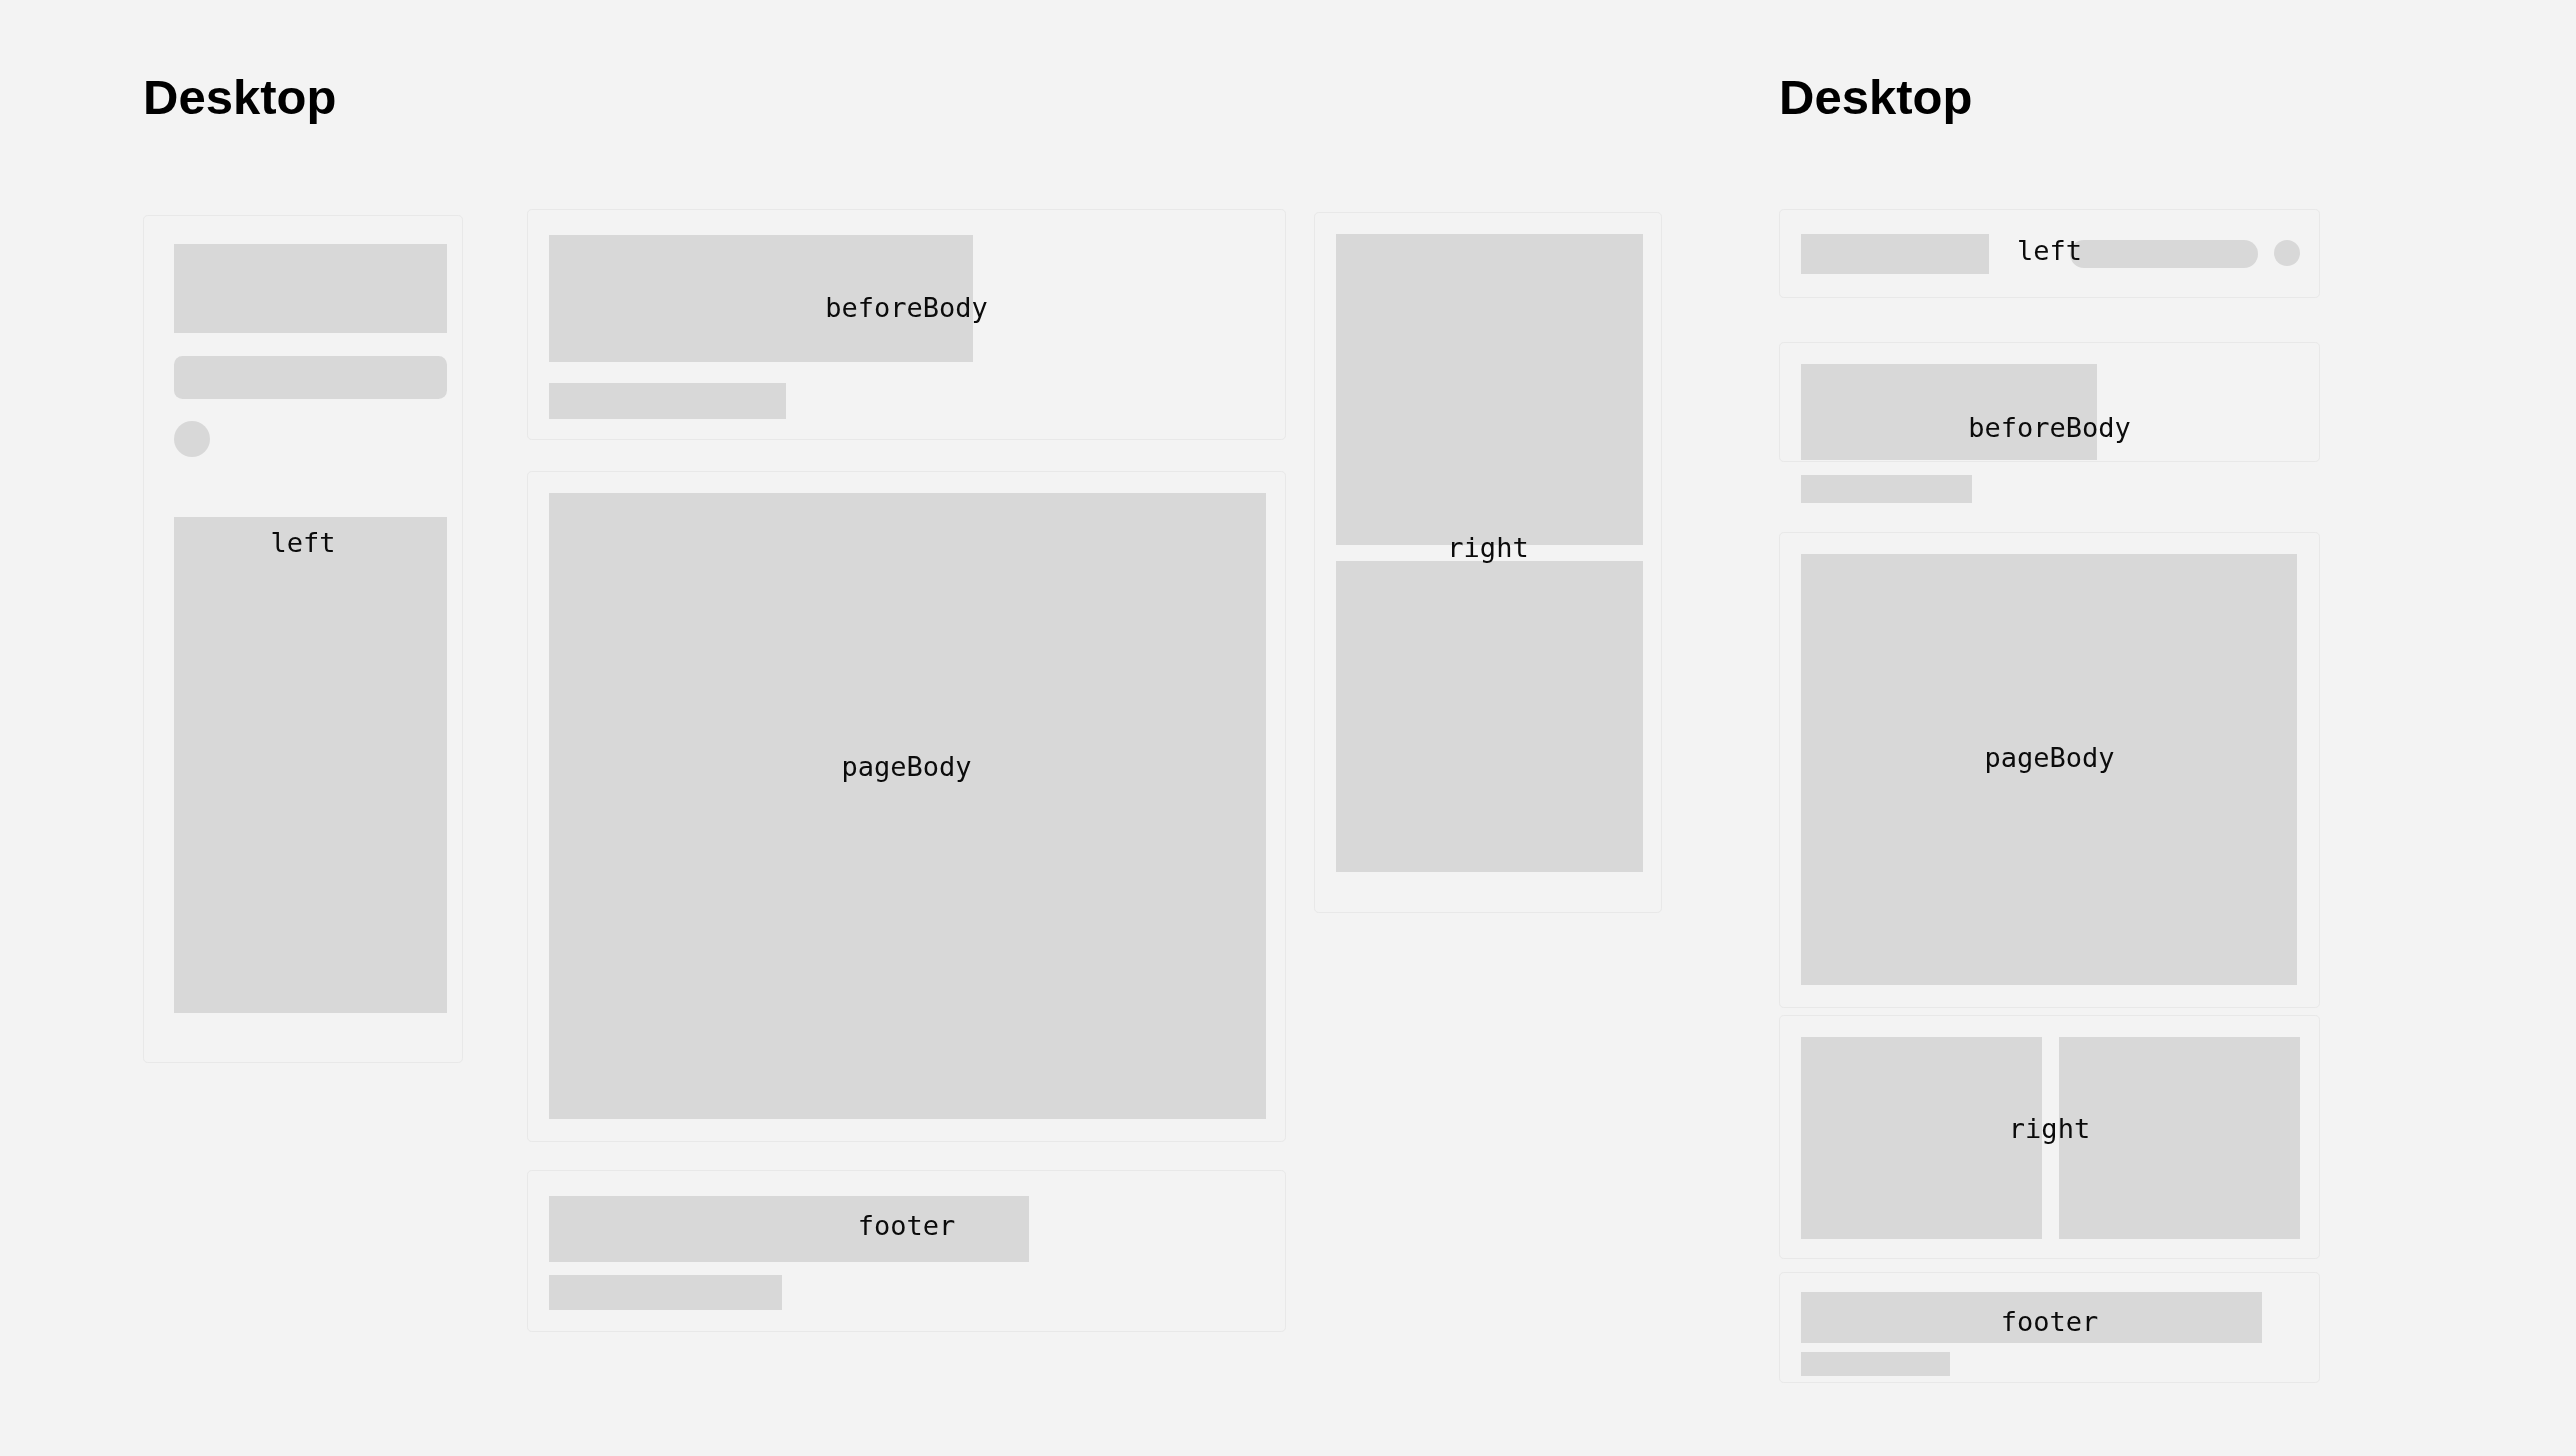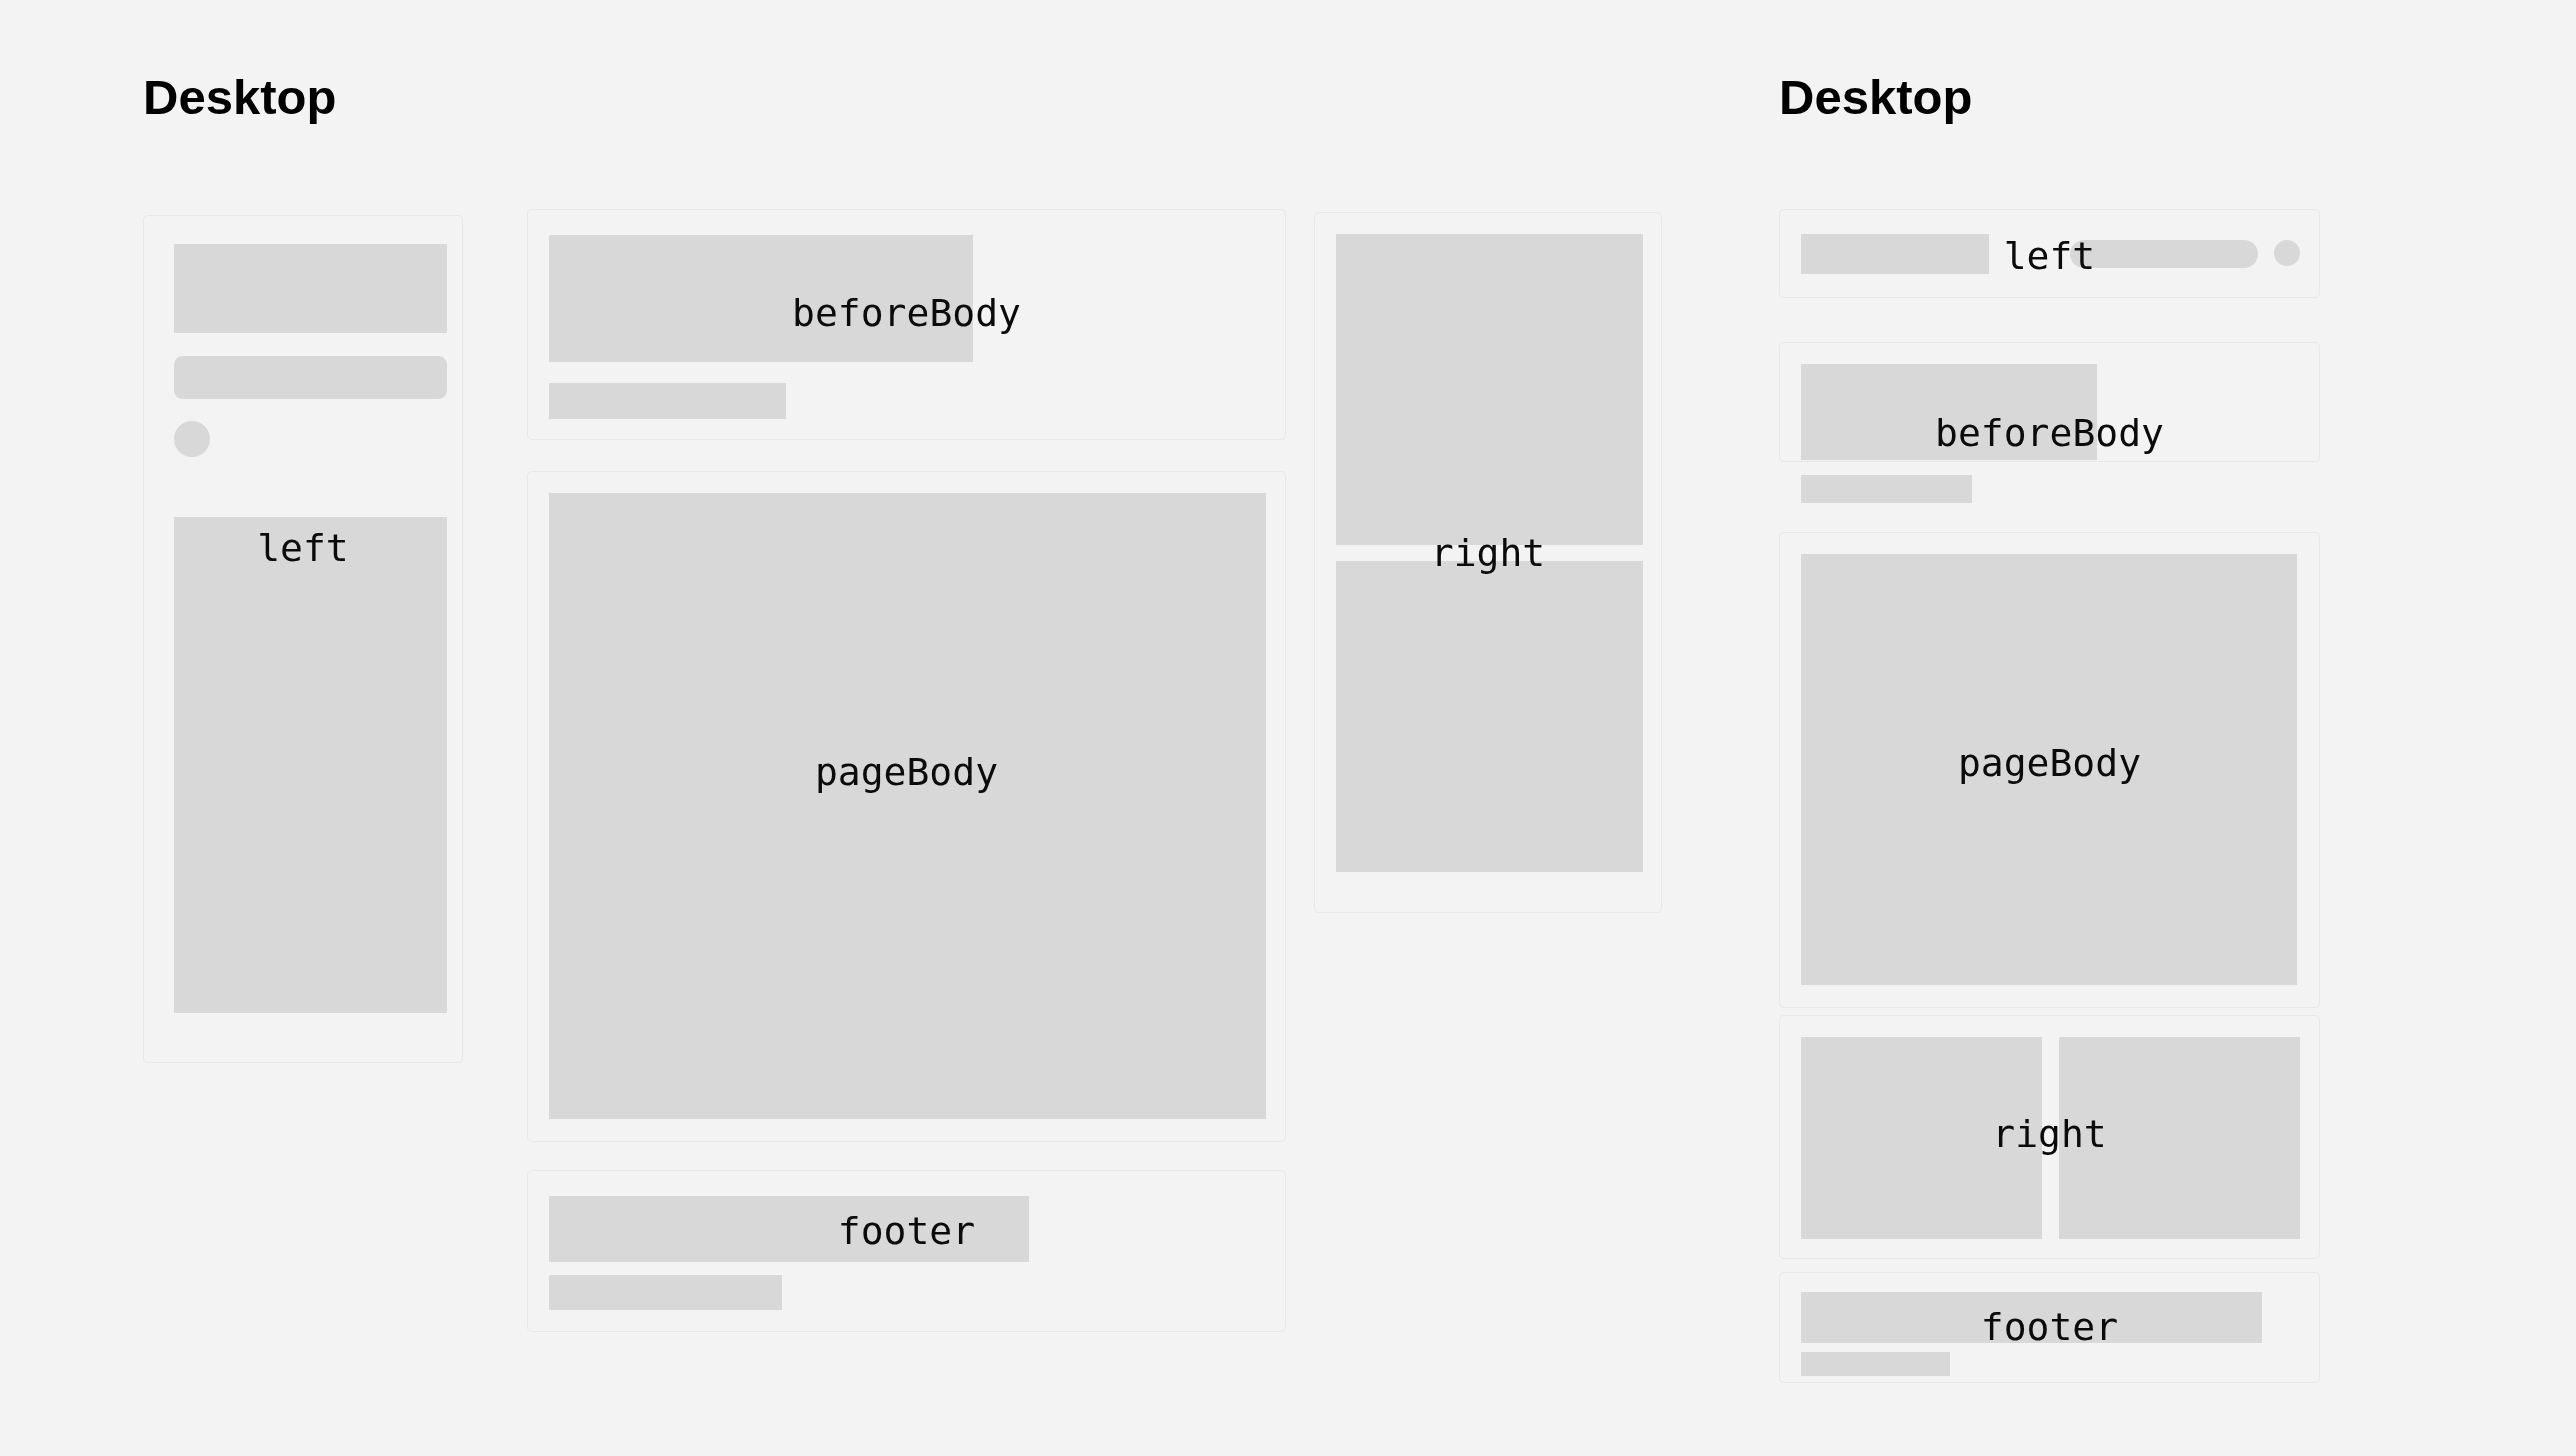--- a/index.html
+++ b/index.html
@@ -33,21 +33,21 @@
   }
   .blk.circle {
     border-radius: 50%;
   }
   .slot-label {
     position: absolute;
     left: 0;
     right: 0;
     text-align: center;
     font-family: "DejaVu Sans Mono", "Liberation Mono", monospace;
-    font-size: 38px;
+    font-size: 27px;
     line-height: 1;
     color: #0b0b0b;
     white-space: nowrap;
     pointer-events: none;
     letter-spacing: 0px;
   }
   .section-heading {
     position: absolute;
     font-family: "Liberation Sans", sans-serif;
     font-weight: bold;

